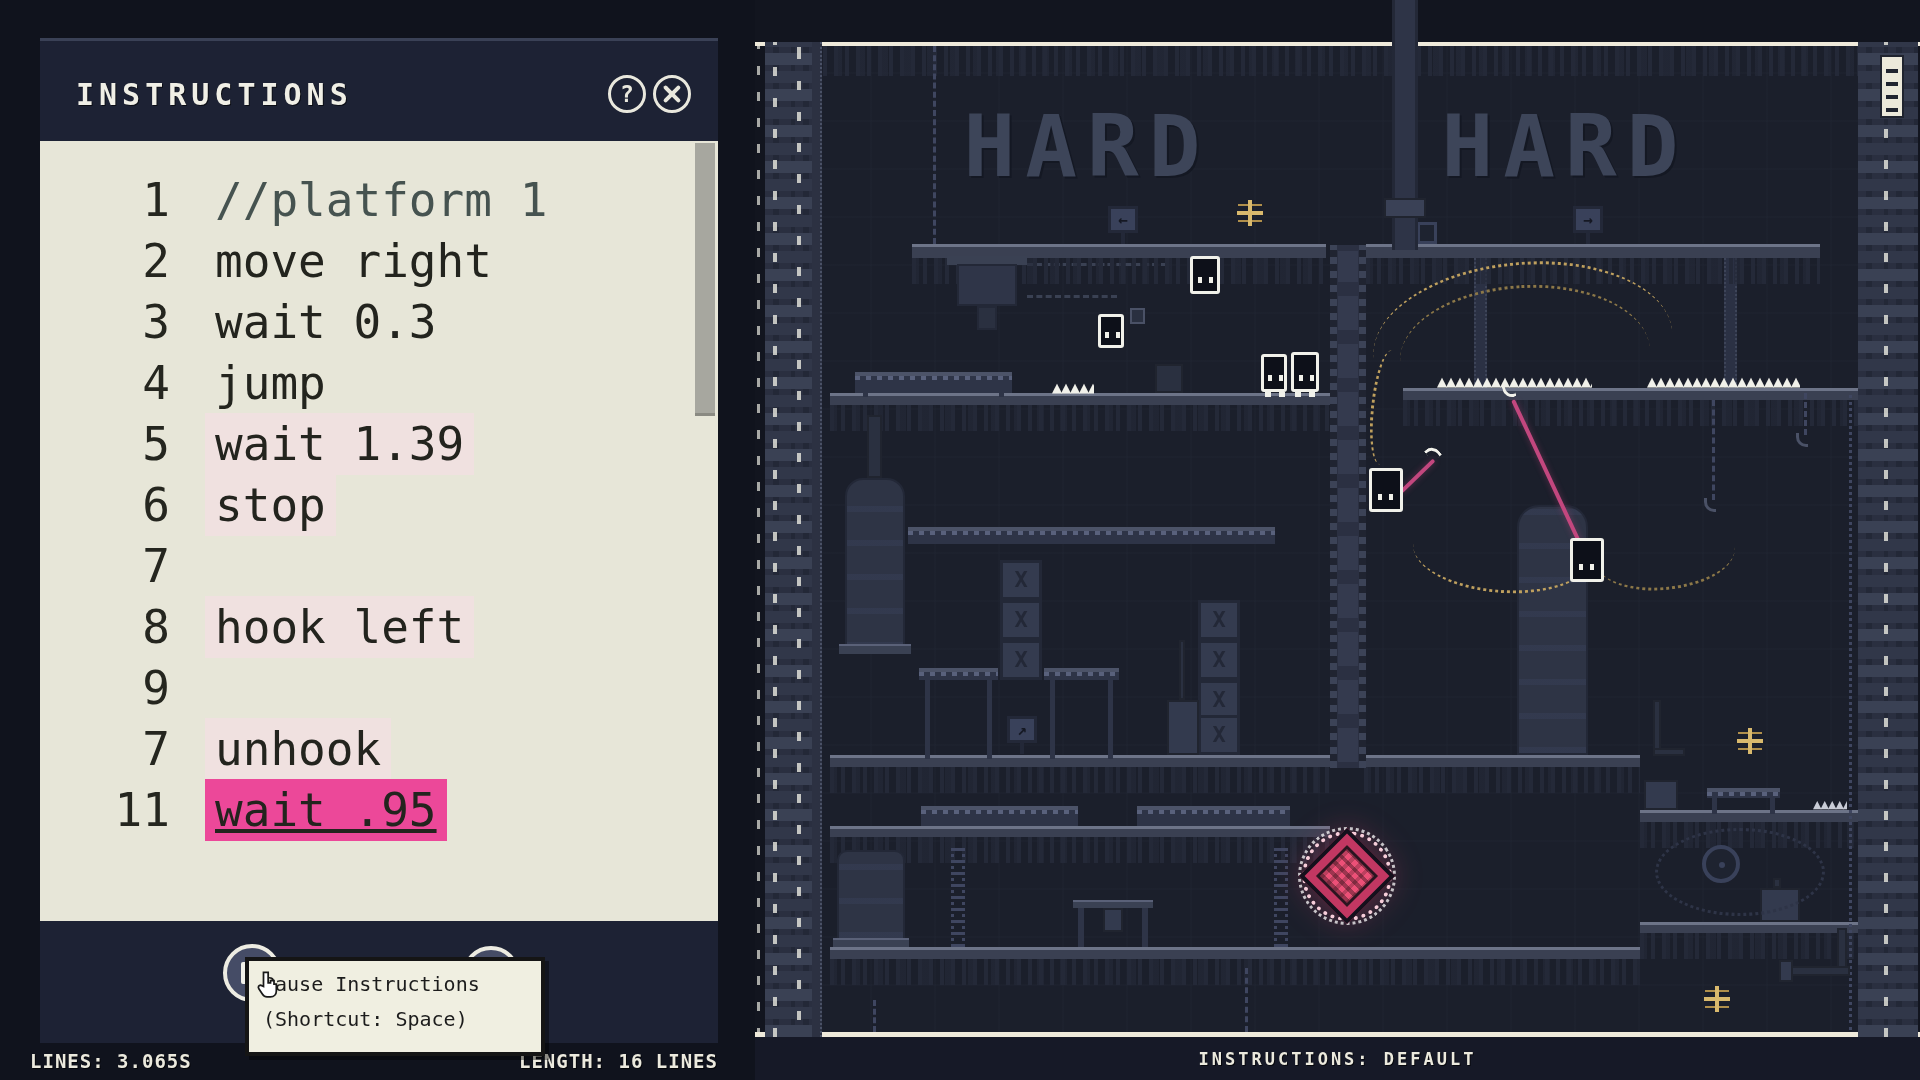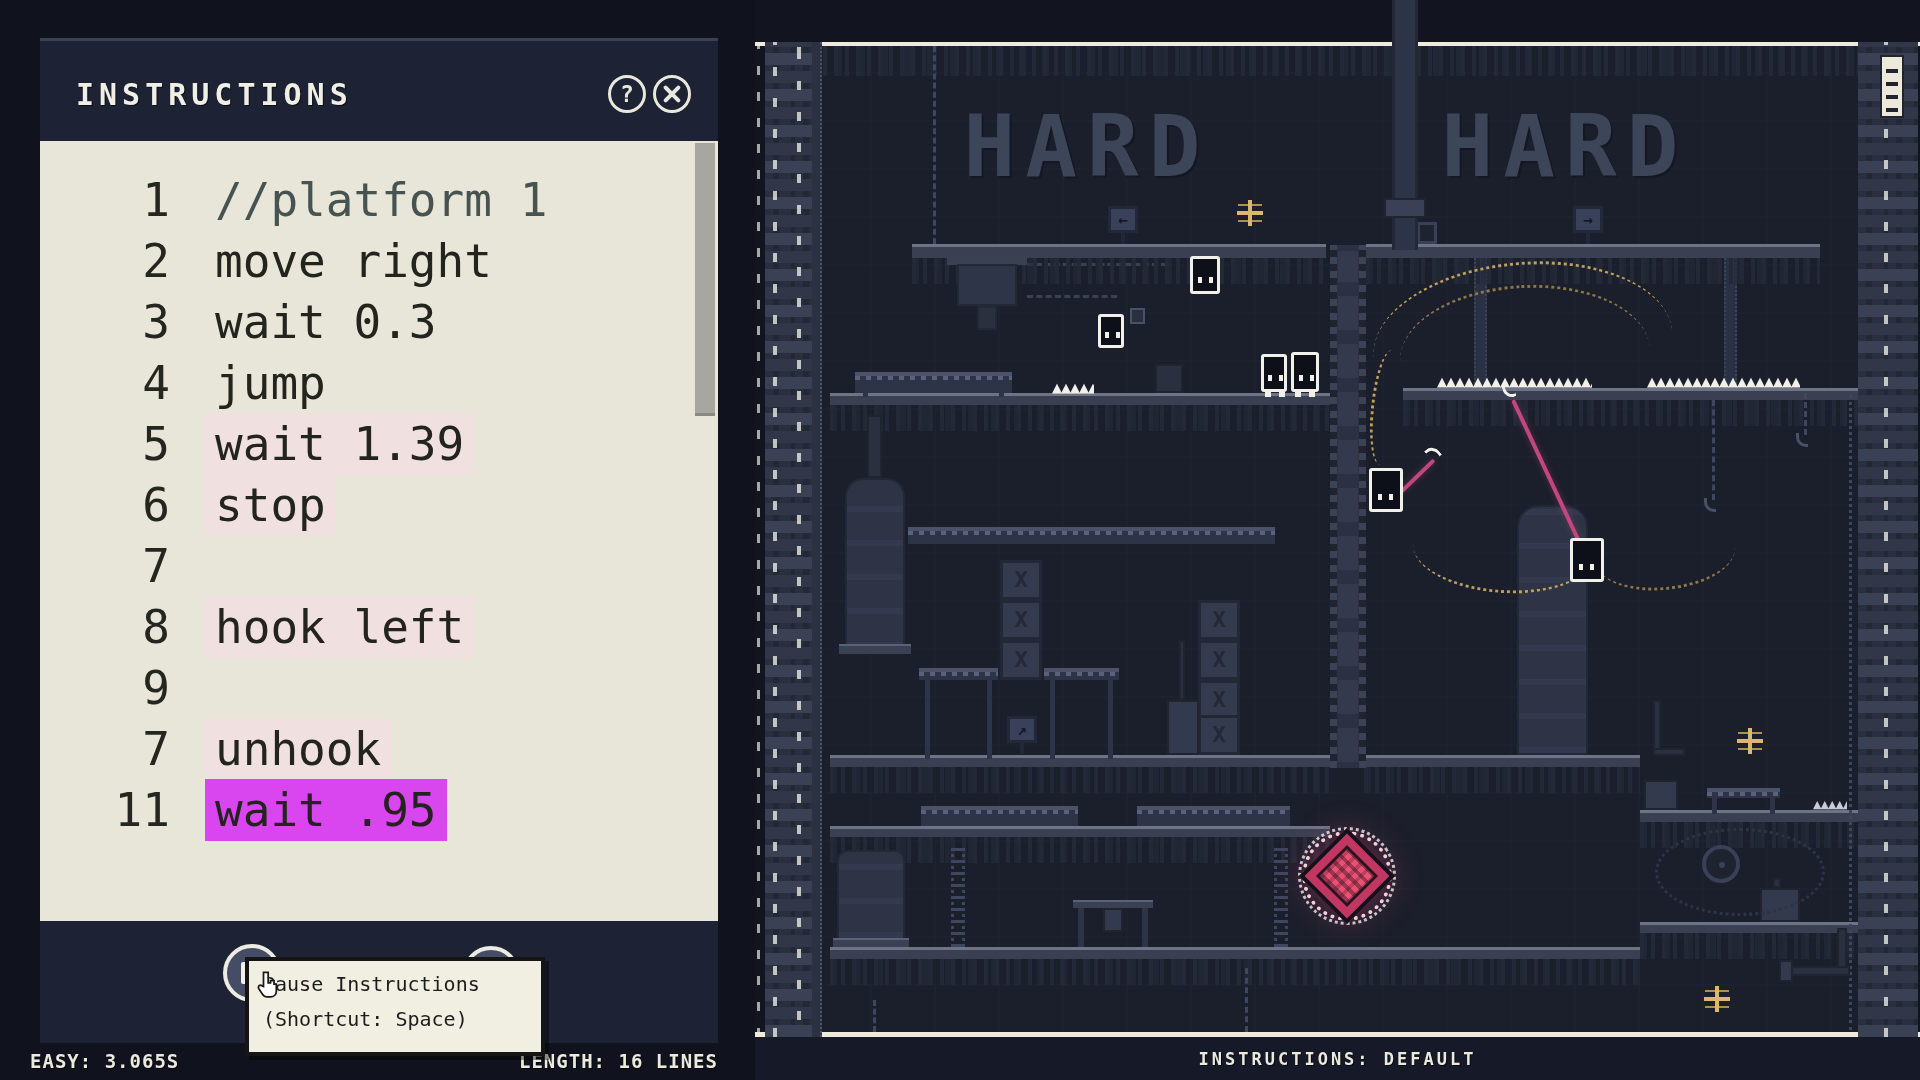--- a/index.html
+++ b/index.html
@@ -18,21 +18,21 @@
   .icon-tools::after  { transform:translate(-50%,-50%) rotate(-45deg); }
 
   .code-area { position:absolute; left:0; top:100px; width:678px; height:780px; background:#e7e6d8; overflow:hidden; }
   .code-rows { padding-top:28px; }
   .code-row { height:61px; display:flex; align-items:center; font-size:46px; color:#23241e; }
   .ln { display:inline-block; width:130px; text-align:right; color:#25261f; flex:0 0 auto; }
   .lt { margin-left:45px; padding:4px 10px 4px 10px; margin-left:35px; white-space:pre; }
   .code-row .lt { margin-left:35px; }
   .comment .lt { color:#465350; }
   .hl-light .lt { background:#f0e1e0; }
-  .hl-strong .lt { background:#d946ef; }
+  .hl-strong .lt { background:#ec4899;text-decoration:underline; }
   .scroll-thumb { position:absolute; right:3px; top:2px; width:20px; height:273px; background:#a7a79f; border-bottom:3px solid #8a8a82; }
 
   .panel-footer { position:absolute; left:0; top:880px; width:678px; height:122px; background:#1d2234; }
   .circle-btn { position:absolute; width:58px; height:58px; border-radius:50%; border:4px solid #edece2; background:#454c66; cursor:pointer; }
   .btn-pause { left:183px; top:23px; }
   .btn-pause .bar { position:absolute; top:14px; width:8px; height:22px; background:#f1f1ea; border-radius:2px; }
   .btn-pause .bar.b1 { left:14px; } .btn-pause .bar.b2 { left:27px; }
   .btn-next { left:422px; top:25px; }
 
   .tooltip { position:absolute; left:245px; top:957px; width:300px; height:99px; background:#f0efe1; border:4px solid #151515; box-shadow:4px 4px 0 #00000066; z-index:50; padding:13px 14px; }
@@ -212,21 +212,21 @@
       <span class="bar b2"></span>
     </div>
   </div>
 </div>
 
 <div class="tooltip">
   <div class="tl">Pause Instructions</div>
   <div class="tl">(Shortcut: Space)</div>
 </div>
 
-<div class="status-time">EASY: 3.065S</div>
+<div class="status-time">LINES: 3.065S</div>
 <div class="status-length">LENGTH: 16 LINES</div>
 
 <div class="cursor-hand">
   <svg width="24" height="28" viewBox="0 0 20 24">
     <path d="M7 2 h4 v9 h2 v-2 h3 v3 h2 v6 c0 3-2 5-5 5 h-3 c-2 0-3-1-4-2.5 L3 16 c-1-1.5 0-3 1.5-3 L7 14 Z" fill="#ffffff" stroke="#1a1a1a" stroke-width="1.5"></path>
   </svg>
 </div>
 
 <div class="game">
   <div class="play-bg"></div>

